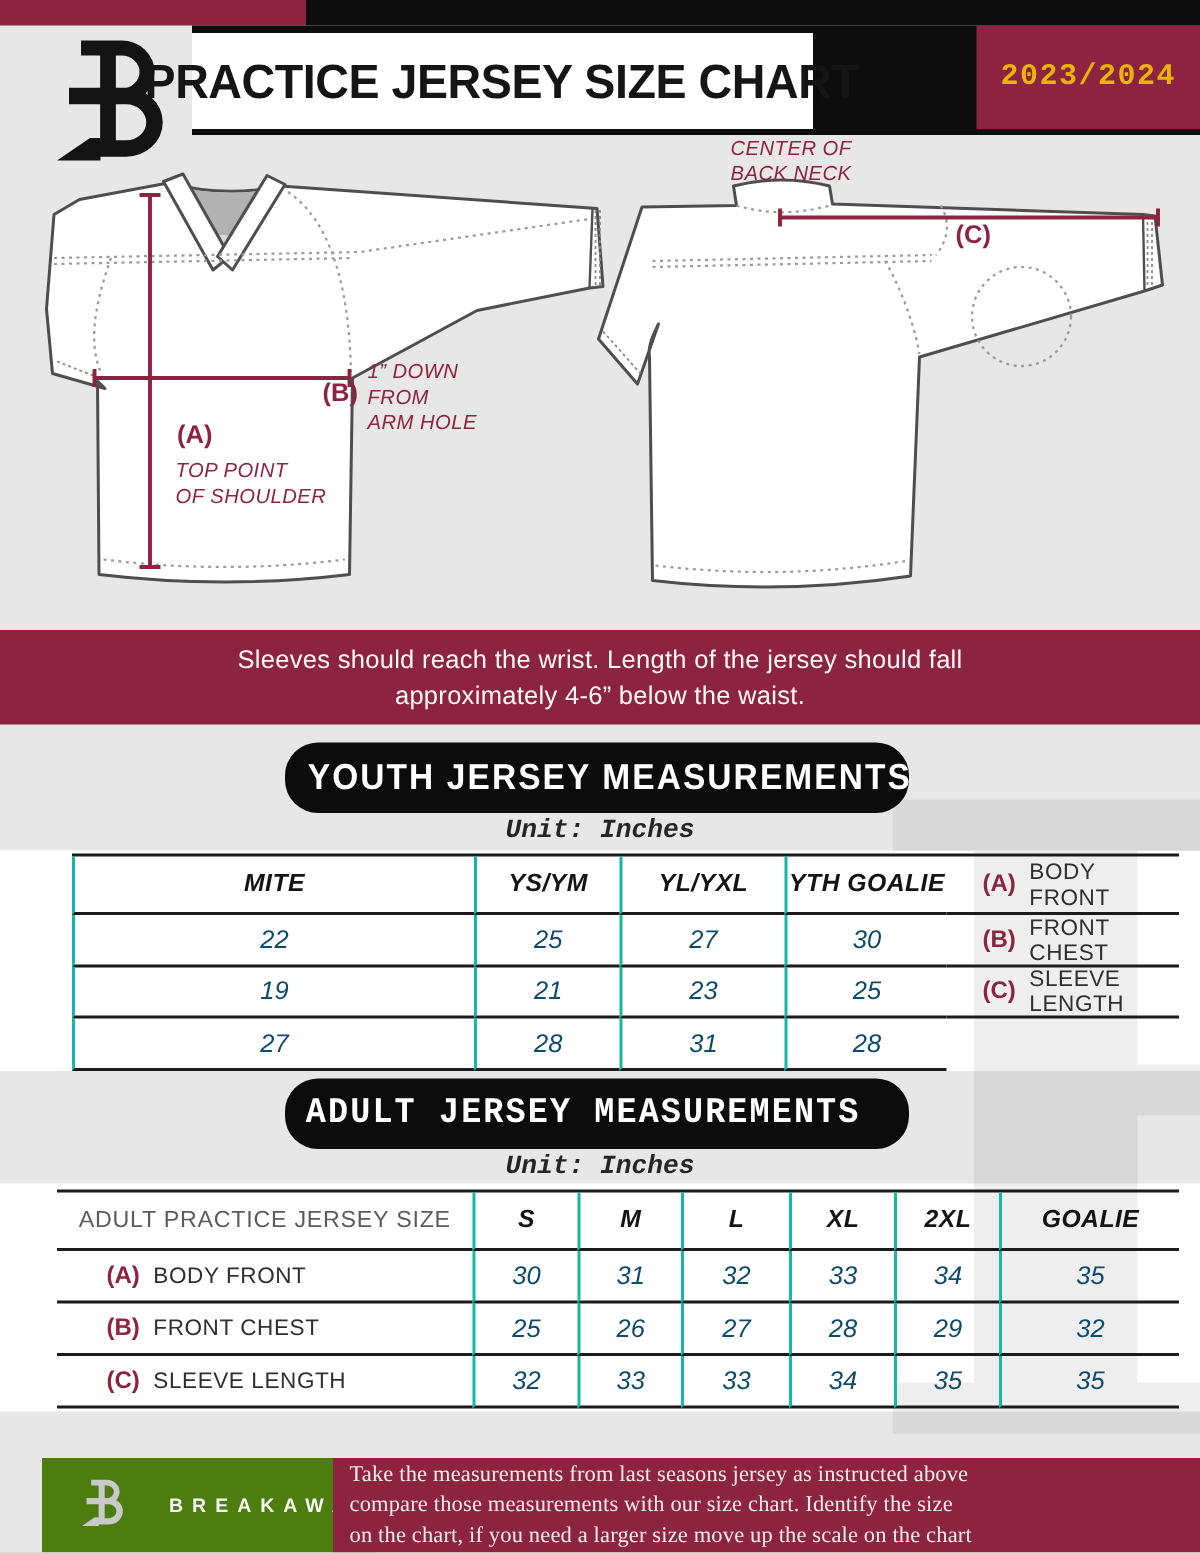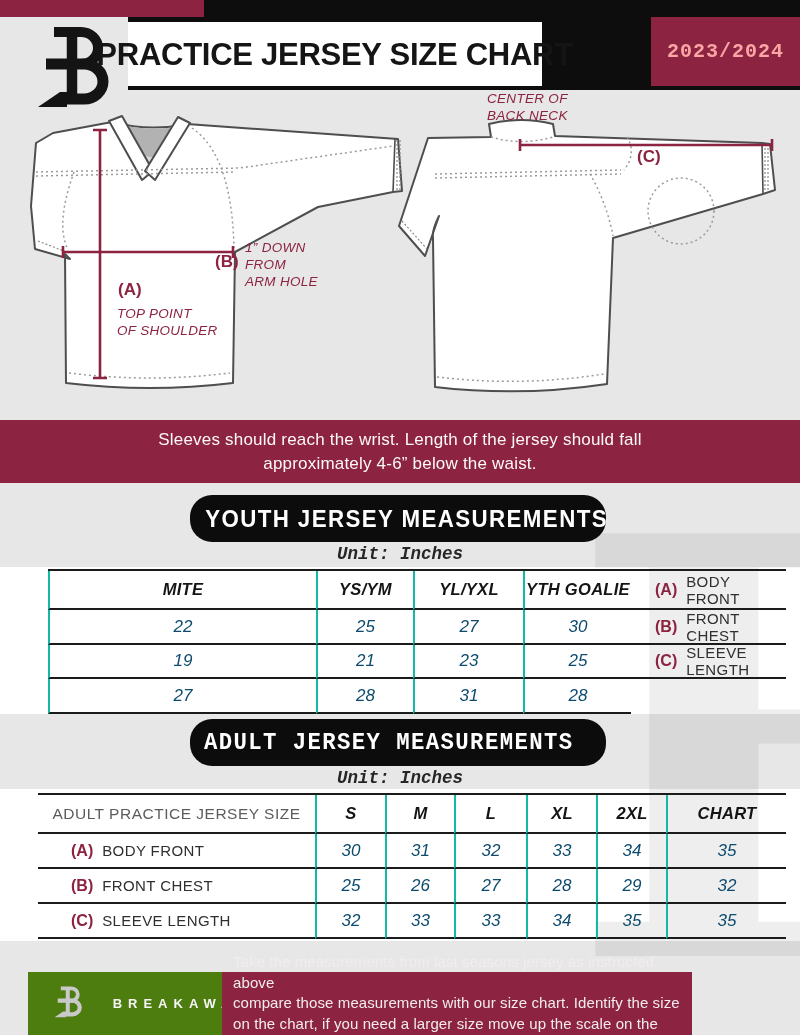--- a/index.html
+++ b/index.html
@@ -14,21 +14,21 @@
   .strip-maroon{left:0;top:0;width:204px;height:17px;background:#8c2340;}
   .strip-black{left:204px;top:0;width:596px;height:17px;background:#0d0d0d;}
   .header-bar{left:128px;top:17px;width:672px;height:73px;background:#0d0d0d;}
   .title-box{position:absolute;left:0;top:5px;width:414px;height:64px;background:#ffffff;
     display:flex;align-items:center;justify-content:center;}
   .title-text{font-size:32px;font-weight:bold;color:#151515;letter-spacing:-0.3px;
     transform:scaleX(0.97);white-space:nowrap;}
   .season-box{position:absolute;left:523px;top:0;width:149px;height:69px;background:#8c2340;
     display:flex;align-items:center;justify-content:center;}
   .season-text{font-family:"Liberation Mono",monospace;font-weight:bold;font-size:20px;
-    color:#fca5a5;letter-spacing:1px;}
+    color:#eab308;letter-spacing:1px;}
 
   
   .band{left:0;width:800px;background:#ffffff;}
   .band1{top:567px;height:147px;}
   .band2{top:789px;height:152px;}
   .watermark{left:568px;top:462px;font-family:"DejaVu Serif",serif;font-weight:bold;
     font-size:580px;line-height:1;color:rgba(90,90,90,0.10);pointer-events:none;}
 
   
   .notice{left:0;top:420px;width:800px;height:63px;background:#8c2340;color:#fdf8f9;
@@ -62,23 +62,23 @@
   .youth-table .row-label{padding-left:24px;}
   .adult-table .row-label{padding-left:33px;}
   .key{color:#8c2340;font-weight:bold;font-size:16px;}
   .rlabel{color:#2f2f2f;font-size:15px;letter-spacing:0.4px;margin-left:9px;}
   .val{color:#0c4a6e;font-size:17px;}
 
   
   .footer-black{left:0;top:972px;width:222px;height:63px;background:#4d7c0f;
     display:flex;align-items:center;margin-left:28px;}
   .brand-text{color:#f5f5f5;font-weight:bold;font-size:13px;letter-spacing:6px;margin-left:10px;}
-  .footer-maroon{left:222px;top:972px;width:470px;height:63px;background:#8c2340;
+  .footer-maroon{left:222px;top:972px;width:578px;height:63px;background:#8c2340;
     display:flex;flex-direction:column;justify-content:center;padding-left:11px;
-    box-sizing:border-box;}
+    box-sizing:border-box;font-family:Liberation Serif, serif;}
   .footer-maroon div{color:#f2ecee;font-size:15px;line-height:20.5px;letter-spacing:0.1px;}
 
   
   .jersey-outline{fill:#ffffff;stroke:#4e4e4e;stroke-width:2;stroke-linejoin:round;}
   .seam{fill:none;stroke:#9b9b9b;stroke-width:1.5;stroke-dasharray:2 3;}
   .rib{fill:none;stroke:#8a8a8a;stroke-width:1.2;stroke-dasharray:2 2;}
   .thin{fill:none;stroke:#4e4e4e;stroke-width:1.6;}
   .mline{stroke:#8c2340;stroke-width:2.6;fill:none;}
   .m-key{fill:#8c2340;font-family:"Liberation Sans",sans-serif;font-weight:bold;font-size:17px;}
   .m-note{fill:#8c2340;font-family:"Liberation Sans",sans-serif;font-style:italic;
@@ -226,21 +226,21 @@
   </div>
   <div class="abs unit unit-a">Unit: Inches</div>
 
   <div class="abs size-table adult-table">
     <div class="cell th-label">ADULT PRACTICE JERSEY SIZE</div>
     <div class="cell th vl">S</div>
     <div class="cell th vl">M</div>
     <div class="cell th vl">L</div>
     <div class="cell th vl">XL</div>
     <div class="cell th vl">2XL</div>
-    <div class="cell th vl">CHART</div>
+    <div class="cell th vl">GOALIE</div>
 
     <div class="cell row-label">
       <span class="key">(A)</span>
       <span class="rlabel">BODY FRONT</span>
     </div>
     <div class="cell val vl">30</div>
     <div class="cell val vl">31</div>
     <div class="cell val vl">32</div>
     <div class="cell val vl">33</div>
     <div class="cell val vl">34</div>

